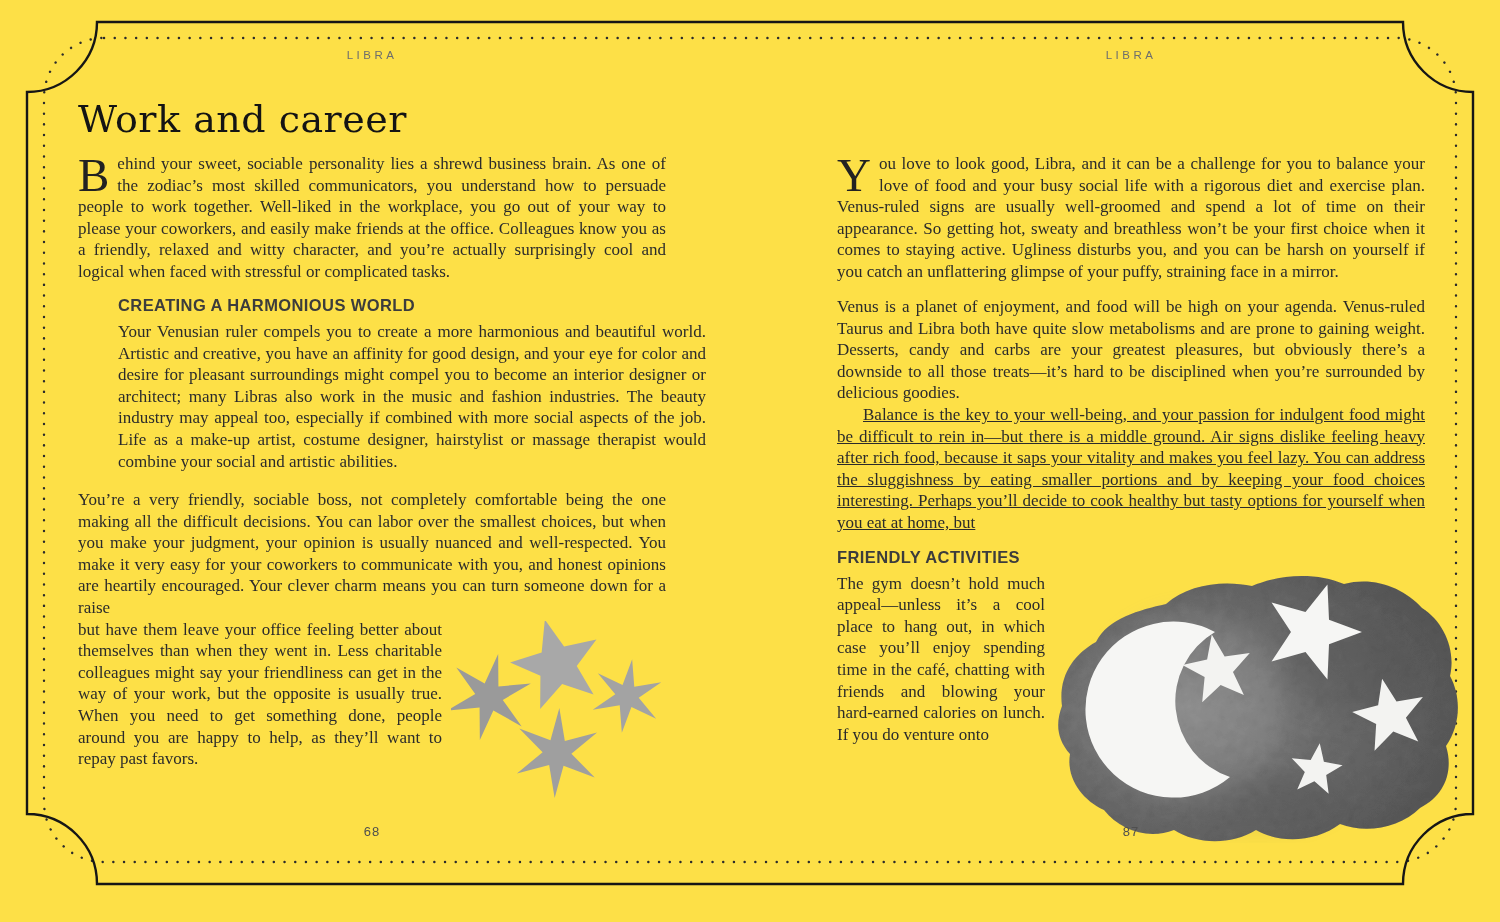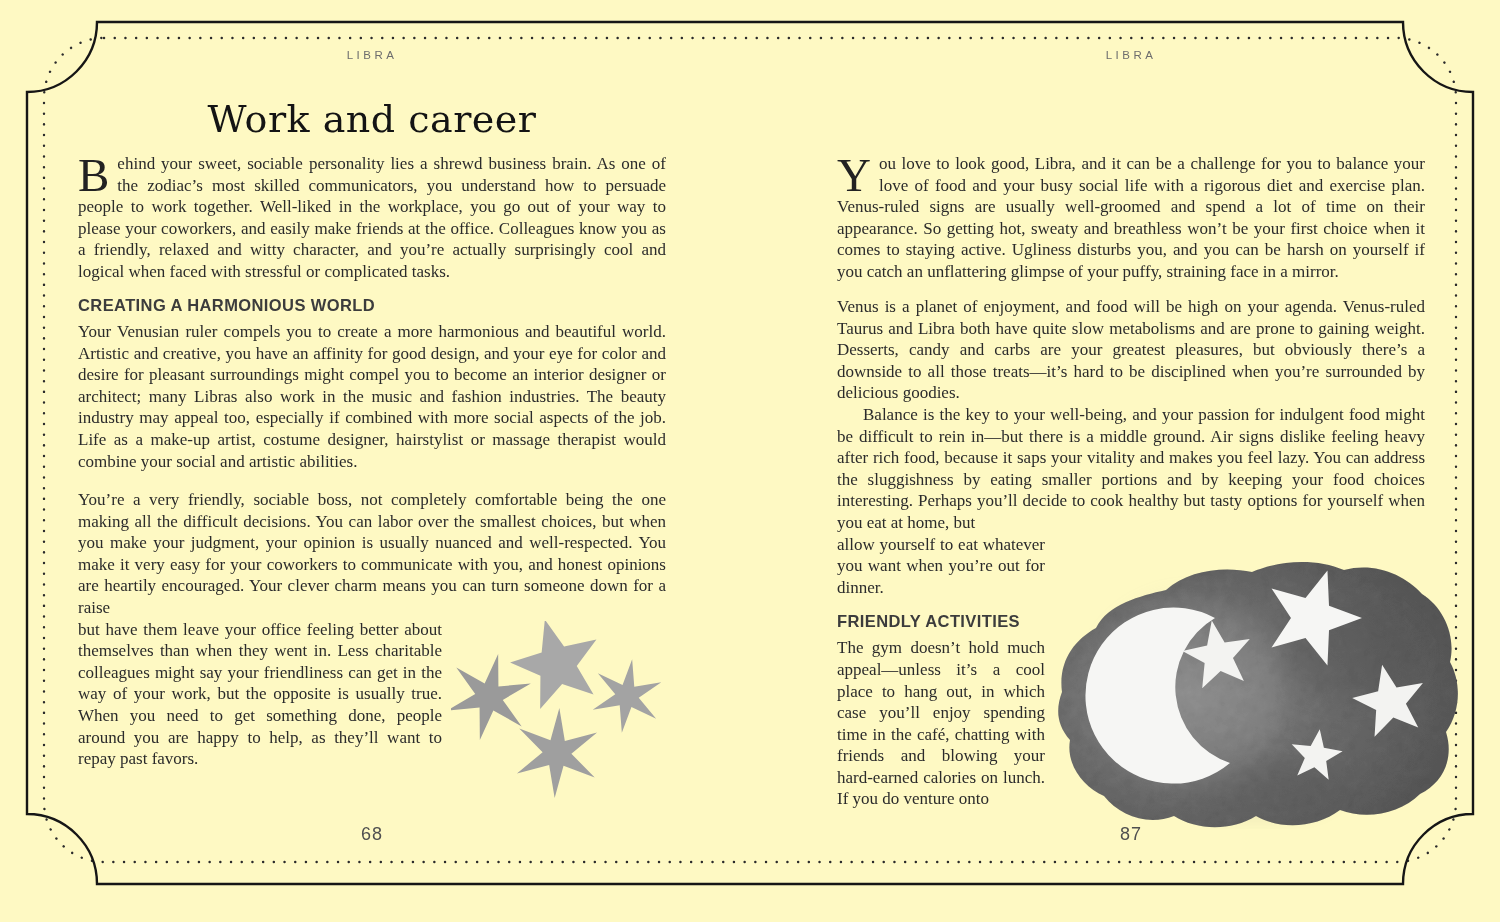--- a/index.html
+++ b/index.html
@@ -1,53 +1,52 @@
 <!DOCTYPE html>
 <html><head>
 <meta charset="utf-8">
 <style>
   html,body{margin:0;padding:0;background:#ffffff;}
   .spread{
     position:relative;
     width:1500px;height:922px;
-    background:#fef9c3;
+    background:#fde047;
     overflow:hidden;
     font-family:"Liberation Serif", serif;
     color:#2b2b2b;
   }
   .border-svg{position:absolute;left:0;top:0;width:1500px;height:922px;pointer-events:none;}
   .page{position:absolute;top:0;width:588px;height:922px;}
   .page-left{left:78px;}
   .page-right{left:837px;}
   .kicker{
     position:absolute;top:49px;left:0;width:100%;
     text-align:center;
     font-family:"Liberation Sans", sans-serif;
     font-size:11.5px;letter-spacing:3.5px;color:#6d6d6d;
   }
   .page-title{
     position:absolute;top:96px;left:0;width:100%;
-    text-align:center;
     font-family:"DejaVu Serif", serif;
     font-size:38px;line-height:46px;font-weight:500;
     letter-spacing:0.5px;color:#141414;
   }
   .block{position:absolute;left:0;width:588px;}
   .intro{top:153px;}
-  .sec-left-1{top:296px;}
+  .sec-left-1{top:296px;margin-left:40px;}
   .sec-left-2{top:489px;}
   .sec-right-1{top:296px;}
   .sec-heading{
     font-family:"Liberation Sans", sans-serif;
     font-weight:700;font-size:16.5px;line-height:19px;
     letter-spacing:0.4px;color:#3c3c3c;
     margin:0 0 6px 0;
   }
   p.body{margin:0;font-size:17px;line-height:21.6px;text-align:justify;color:#2b2b2b;}
-  p.body.indent{text-indent:26px;}
+  p.body.indent{text-indent:26px;text-decoration:underline;}
   .dropcap{
     float:left;
     font-family:"Liberation Serif", serif;
     font-size:47px;line-height:38px;
     padding:3px 8px 0 0;color:#222;
   }
   .star-float{
     float:right;width:212px;height:184px;
     margin:0 0 4px 12px;position:relative;
   }
@@ -55,21 +54,21 @@
   .moon-float{
     float:right;width:368px;height:302px;
     margin:0 0 4px 12px;position:relative;
   }
   .moon-float svg{position:absolute;left:-9px;top:10px;}
   .heading-gap{margin-top:14px;}
   .page-number{
     position:absolute;top:824px;left:0;width:100%;
     text-align:center;
     font-family:"Liberation Sans", sans-serif;
-    font-size:18px;letter-spacing:1px;color:#4f4f4f;
+    font-size:13px;letter-spacing:1px;color:#4f4f4f;
   }
 </style>
 </head>
 <body>
 
 <div class="spread">
 
   <svg class="border-svg" viewBox="0 0 1500 922" xmlns="http://www.w3.org/2000/svg">
     <defs>
       <path id="star5" d="M0,-1 L0.247,-0.34 L0.951,-0.309 L0.4,0.13 L0.588,0.809 L0,0.42 L-0.588,0.809 L-0.4,0.13 L-0.951,-0.309 L-0.247,-0.34 Z"></path>
@@ -162,21 +161,20 @@
             <ellipse cx="300" cy="110" rx="70" ry="45" fill="#4a4a4a" opacity="0.22" filter="url(#soft)"></ellipse>
             <ellipse cx="210" cy="240" rx="80" ry="28" fill="#4a4a4a" opacity="0.18" filter="url(#soft)"></ellipse>
             <circle cx="140" cy="150" r="95" fill="#a6a6a6" opacity="0.22" filter="url(#soft)"></circle>
             <path fill="#f6f6f4" d="M167,74 A88,88 0 1 0 182,219 A80,80 0 0 1 167,74 Z"></path>
             <use href="#star5" transform="translate(170,112) rotate(-10) scale(36)" fill="#f3f3f1"></use>
             <use href="#star5" transform="translate(264,74) rotate(18) scale(50)" fill="#f6f6f4"></use>
             <use href="#star5" transform="translate(342,158) rotate(-12) scale(38)" fill="#f3f3f1"></use>
             <use href="#star5" transform="translate(268,212) rotate(8) scale(27)" fill="#f3f3f1"></use>
           </svg>
         </div>
-        <p class="body">allow yourself to eat whatever you want when you’re out for dinner.</p>
 
         <h3 class="sec-heading heading-gap">FRIENDLY ACTIVITIES</h3>
         <p class="body">The gym doesn’t hold much appeal—unless it’s a cool place to hang out, in which case you’ll enjoy spending time in the café, chatting with friends and blowing your hard-earned calories on lunch. If you do venture onto</p>
       </div>
     </div>
 
     <div class="page-number">87</div>
   </div>
 
 </div>

